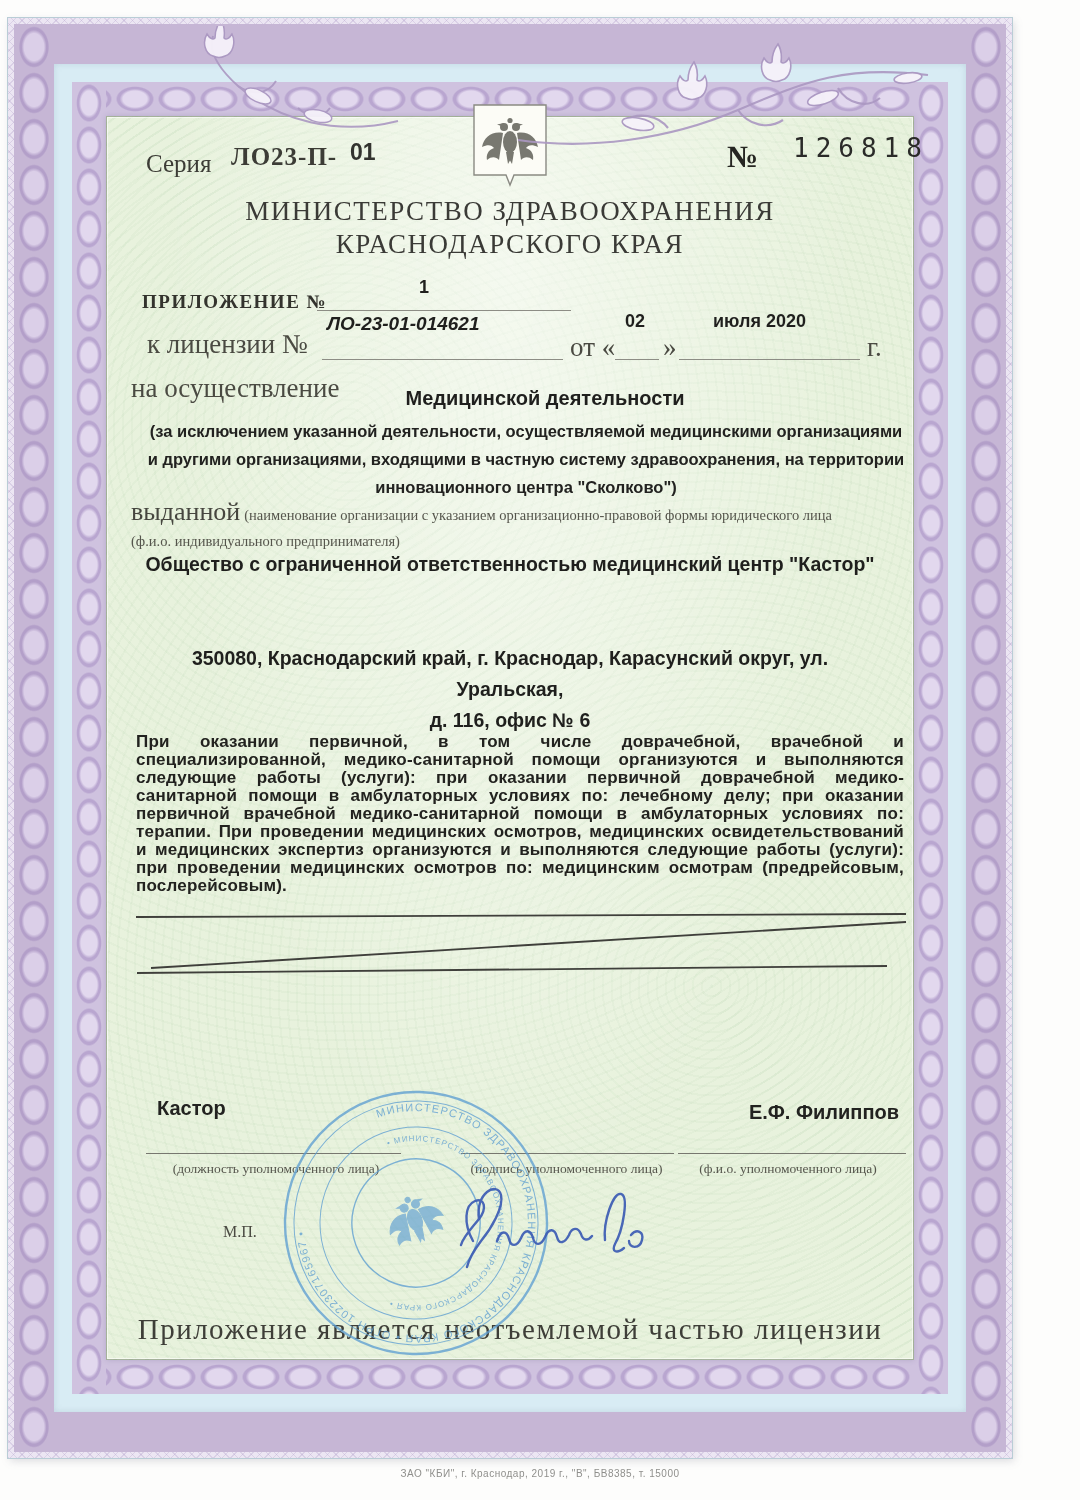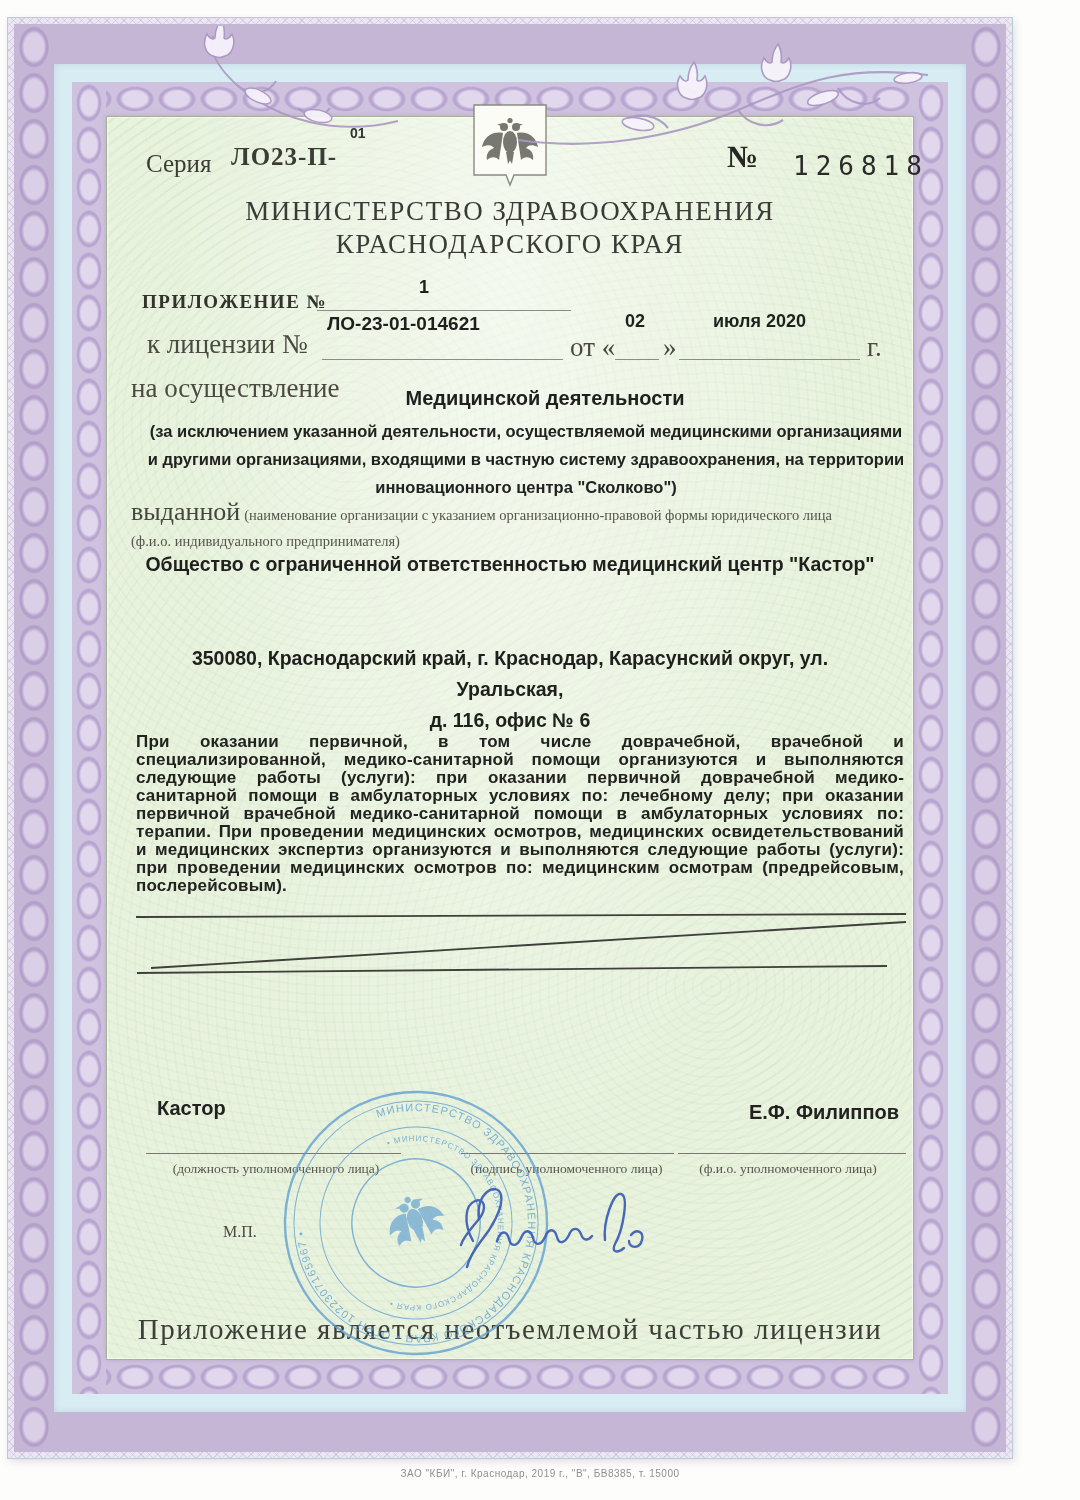--- a/index.html
+++ b/index.html
@@ -147,35 +147,35 @@
 
     <div class="green">
 
       <svg class="abs" style="left:364px;top:-14px;z-index:2;" width="78" height="92" viewBox="0 0 78 92">
         <path d="M3,2 H75 V72 H43 L39,82 L35,72 H3 Z" fill="#fcfcf6" stroke="#8a8a83" stroke-width="1.4"></path>
         <use href="#dbl-eagle" transform="translate(9,14) scale(1.0)" fill="#6a6a62" opacity=".9"></use>
       </svg>
 
       <span class="abs lbl serial" style="left:39px;top:33px;">Серия</span>
       <span class="abs lbl serial serial-val" style="left:124px;top:26px;">ЛО23-П-</span>
-      <span class="abs sans bold" style="left:243px;top:8px;font-size:14px;color:#33332f;">01</span>
+      <span class="abs sans bold" style="left:243px;top:22px;font-size:23px;color:#33332f;">01</span>
       <span class="abs lbl bold" style="left:620px;top:22px;font-size:31px;color:#262622;">№</span>
-      <span class="abs numdigits" style="left:686px;top:34px;">126818</span>
+      <span class="abs numdigits" style="left:686px;top:16px;">126818</span>
 
       <div class="abs ministry">
         <div>МИНИСТЕРСТВО ЗДРАВООХРАНЕНИЯ</div>
         <div>КРАСНОДАРСКОГО КРАЯ</div>
       </div>
 
       <div class="abs" style="left:16px;top:160px;right:0;height:112px;">
         <span class="abs appx" style="left:19px;top:14px;">ПРИЛОЖЕНИЕ №</span>
         <div class="line" style="top:33px;left:194px;width:254px;"></div>
         <span class="abs value" style="left:296px;top:0;font-size:18px;">1</span>
 
-        <span class="abs value" style="left:204px;top:36px;font-size:19px;">ЛО-23-01-014621</span>
+        <span class="abs value" style="left:204px;top:36px;font-size:19px;font-style:italic;">ЛО-23-01-014621</span>
         <span class="abs value" style="left:502px;top:34px;font-size:18px;">02</span>
         <span class="abs value" style="left:590px;top:34px;font-size:18px;">июля 2020</span>
 
         <span class="abs lbl biglbl" style="left:24px;top:52px;">к лицензии №</span>
         <div class="line" style="top:82px;left:199px;width:241px;"></div>
         <span class="abs lbl biglbl" style="left:447px;top:55px;">от «</span>
         <div class="line" style="top:82px;left:492px;width:44px;"></div>
         <span class="abs lbl biglbl" style="left:540px;top:55px;">»</span>
         <div class="line" style="top:82px;left:556px;width:181px;"></div>
         <span class="abs lbl biglbl" style="left:744px;top:55px;">г.</span>

